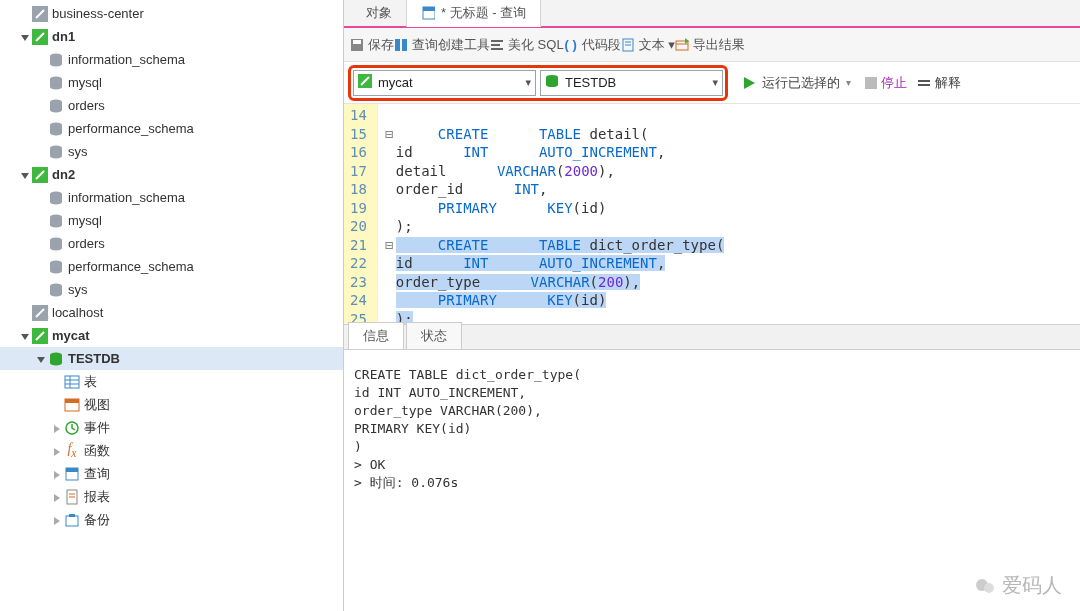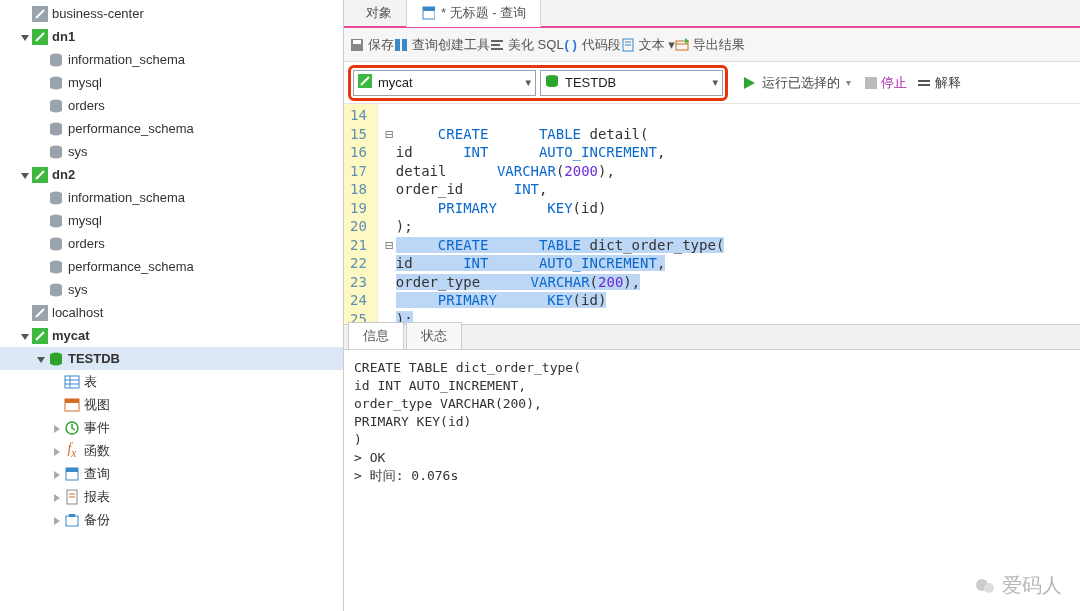--- a/index.html
+++ b/index.html
@@ -140,21 +140,21 @@
     border-bottom:1px solid #d0d0d0;
   }
   .rtab { padding:4px 14px; border:1px solid #ccc; border-bottom:none; margin-right:2px; background:#f8f8f8; cursor:pointer; color:#555; }
   .rtab.active { background:#fff; }
   .result-body {
     flex:1;
     background:#fff;
     font-family: Consolas, Menlo, monospace;
     font-size: 13px;
     color:#333;
-    padding: 9px 10px;
+    padding: 16px 10px;
     white-space: pre;
     line-height: 18px;
   }
   .watermark {
     position:fixed;
     right:18px;
     bottom:12px;
     color:#b7b7b7;
     font-size:20px;
     display:flex;

